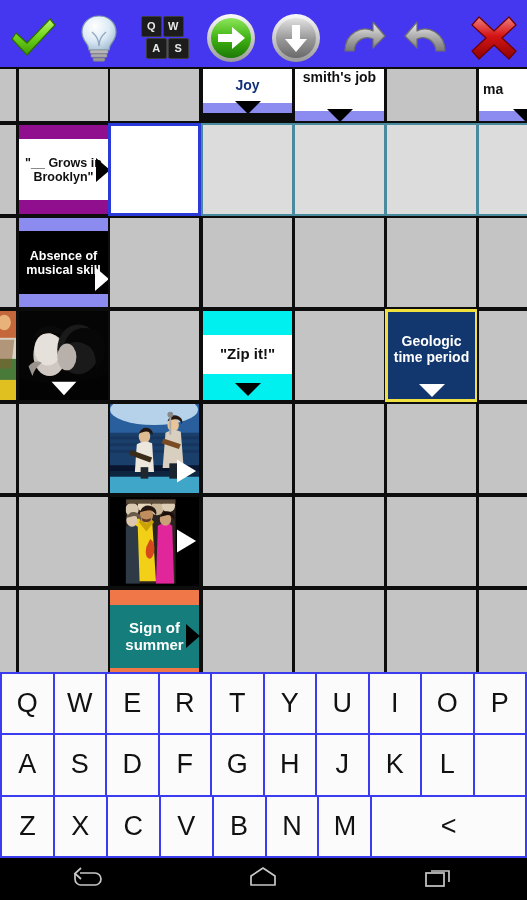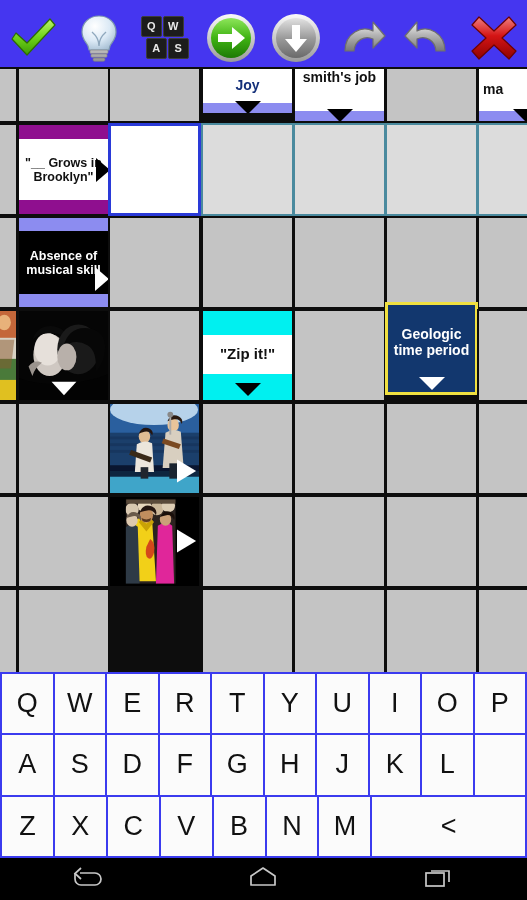--- a/index.html
+++ b/index.html
@@ -386,21 +386,21 @@
       <div class="clue">
         <div class="band" style="height:24px; background:#00f0f0;"></div>
         <div class="clue-body" style="color:#111; font-size:15px;">"Zip it!"</div>
         <div class="band" style="height:26px; background:#00f0f0;"></div>
         <div class="arr-d" style="left:50%; margin-left:-13px; bottom:4px;"></div>
       </div>
     </div>
 
     <div class="cell empty" style="left:293px; top:234px; width:93px; height:93px;"></div>
 
-    <div class="cell" style="left:385px; top:227px; width:93px; height:93px; background:#12376e; border:3px solid #f0e040;">
+    <div class="cell" style="left:385px; top:234px; width:93px; height:93px; background:#12376e; border:3px solid #f0e040;">
       <div class="clue" style="background:#12376e;">
         <div class="clue-body" style="color:#fff; font-size:14px; padding-bottom:12px;">Geologic time period</div>
         <div class="arr-d white" style="left:50%; margin-left:-13px; bottom:2px;"></div>
       </div>
     </div>
 
     <div class="cell empty" style="left:477px; top:234px; width:93px; height:93px;"></div>
 
     <div class="cell empty" style="left:-8px; top:327px; width:26px; height:93px;"></div>
     <div class="cell empty" style="left:17px; top:327px; width:93px; height:93px;"></div>
@@ -483,20 +483,28 @@
     </div>
 
     <div class="cell empty" style="left:201px; top:420px; width:93px; height:93px;"></div>
     <div class="cell empty" style="left:293px; top:420px; width:93px; height:93px;"></div>
     <div class="cell empty" style="left:385px; top:420px; width:93px; height:93px;"></div>
     <div class="cell empty" style="left:477px; top:420px; width:93px; height:93px;"></div>
 
     <div class="cell empty" style="left:-8px; top:513px; width:26px; height:93px;"></div>
     <div class="cell empty" style="left:17px; top:513px; width:93px; height:93px;"></div>
 
+    <div class="cell" style="left:108px; top:513px; width:93px; height:93px; background:#167d7d;">
+      <div class="clue" style="background:#167d7d;">
+        <div class="band" style="height:15px; background:#f07848;"></div>
+        <div class="clue-body" style="color:#fff; font-size:15px;">Sign of summer</div>
+        <div class="band" style="height:11px; background:#f07848;"></div>
+        <div class="arr-r" style="right:-1px; top:34px;"></div>
+      </div>
+    </div>
 
     <div class="cell empty" style="left:201px; top:513px; width:93px; height:93px;"></div>
     <div class="cell empty" style="left:293px; top:513px; width:93px; height:93px;"></div>
     <div class="cell empty" style="left:385px; top:513px; width:93px; height:93px;"></div>
     <div class="cell empty" style="left:477px; top:513px; width:93px; height:93px;"></div>
   </div>
 
   <div id="keyboard">
     <div class="krow">
       <div class="key">Q</div>

